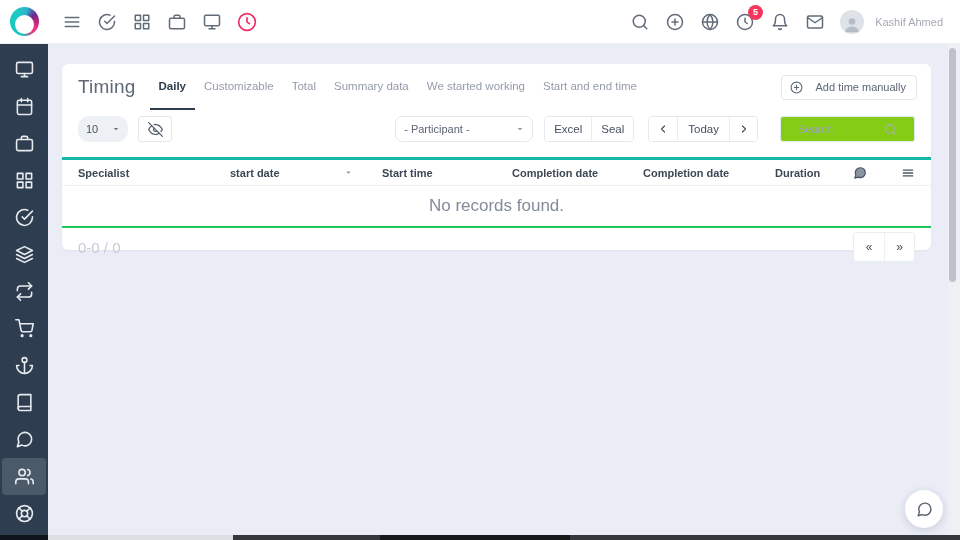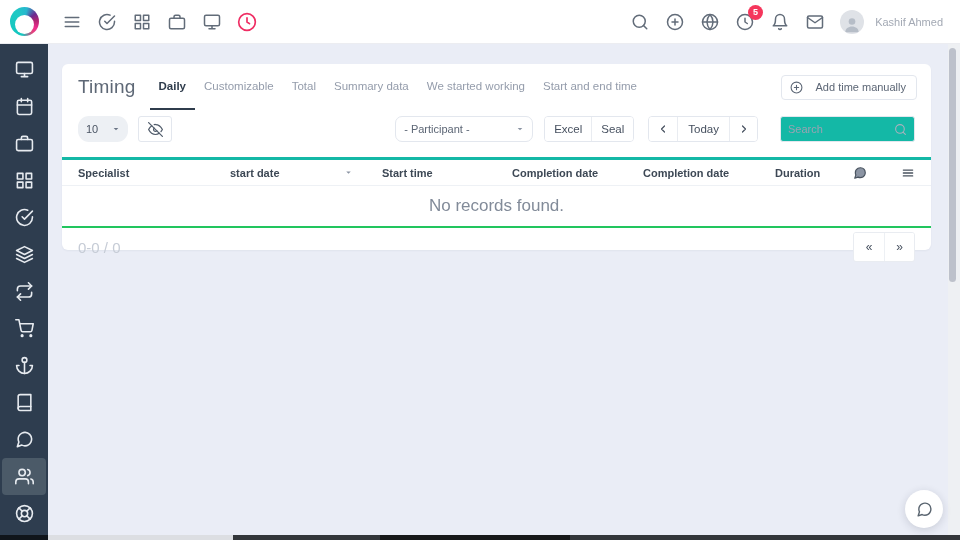--- a/index.html
+++ b/index.html
@@ -47,21 +47,21 @@
   .participant-select{margin-left:auto;width:138px;height:26px;border:1px solid #e3e7ee;border-radius:7px;background:#fff;display:flex;align-items:center;padding:0 8px;font-size:11px;color:#5c6675;cursor:pointer}
   .participant-select .caret{margin-left:auto}
   .btn-group{display:flex;margin-left:14px;border:1px solid #e3e7ee;border-radius:4px;overflow:hidden;height:26px}
   .btn-group button{background:#fff;border:none;border-left:1px solid #e9ecf1;font-size:11.5px;color:#46505f;display:flex;align-items:center;justify-content:center;cursor:pointer}
   .btn-group button:first-child{border-left:none}
   .btn-group .nav-arrow{width:28px}
   .btn-group .nav-arrow svg{width:12px;height:12px}
   .btn-group .today{padding:0 10px}
   .btn-group.export{margin-left:11px}
   .btn-group.export button{padding:0 9px}
-  .search-wrap{margin-left:22px;width:135px;height:26px;border:1px solid #e3e7ee;border-radius:3px;background:#14b8a6;display:flex;align-items:center;padding:0 7px}
+  .search-wrap{margin-left:22px;width:135px;height:26px;border:1px solid #e3e7ee;border-radius:3px;background:#84cc16;display:flex;align-items:center;padding:0 17px}
   .search-wrap input{border:none;outline:none;flex:1;min-width:0;font-size:11px;color:#4a5463;font-family:inherit;background:transparent}
   .search-wrap input::placeholder{color:#9aa3b2}
   .search-wrap svg{width:13px;height:13px;color:#aab1bd;flex:none}
 
   .table-head{display:flex;align-items:center;height:29px;margin-top:15px;border-top:3px solid #14b8a6;border-bottom:1px solid #eef1f5;padding:0 16px;font-size:11px;font-weight:700;color:#3d4855}
   .th{display:flex;align-items:center;gap:4px}
   .th svg{width:9px;height:9px;fill:#8b94a3}
   .th-ic{color:#49535f;display:flex;align-items:center;cursor:pointer}
   .th-ic svg{width:14px;height:14px}
   .w-specialist{width:152px}.w-startdate{width:152px}.w-starttime{width:130px}

